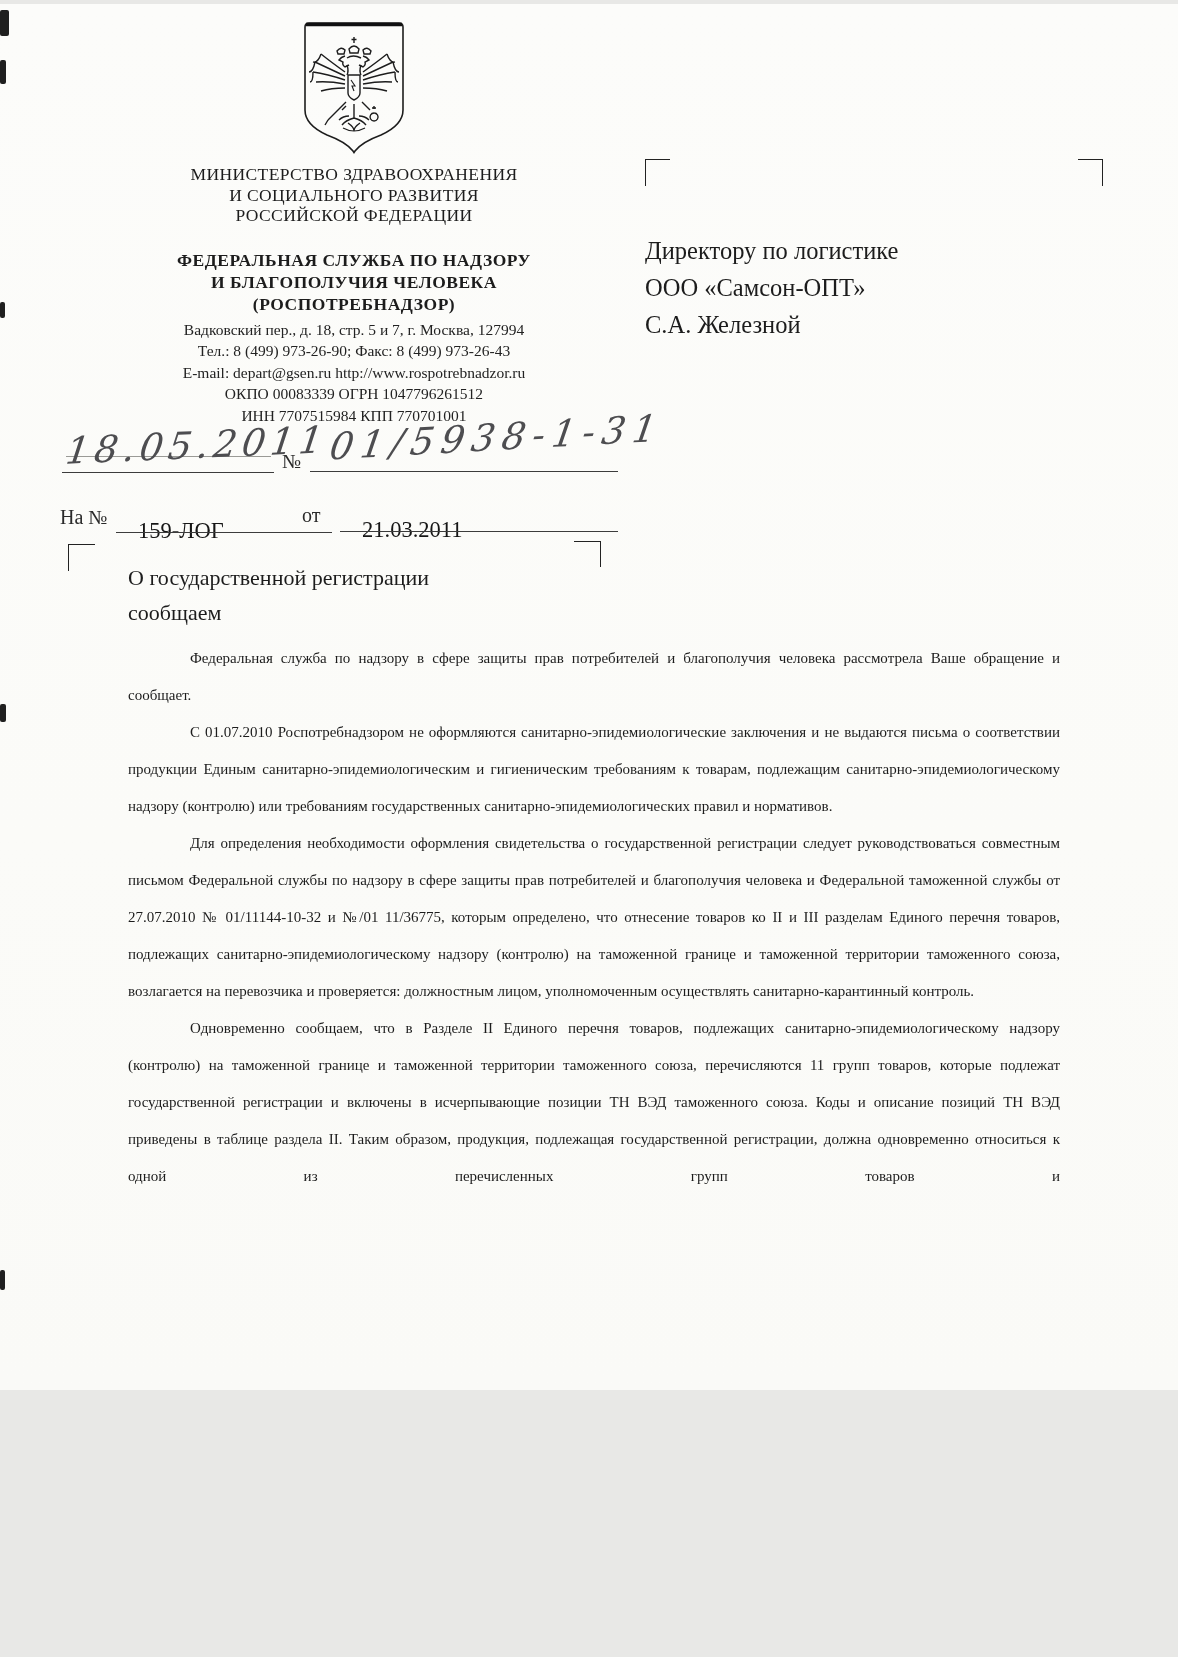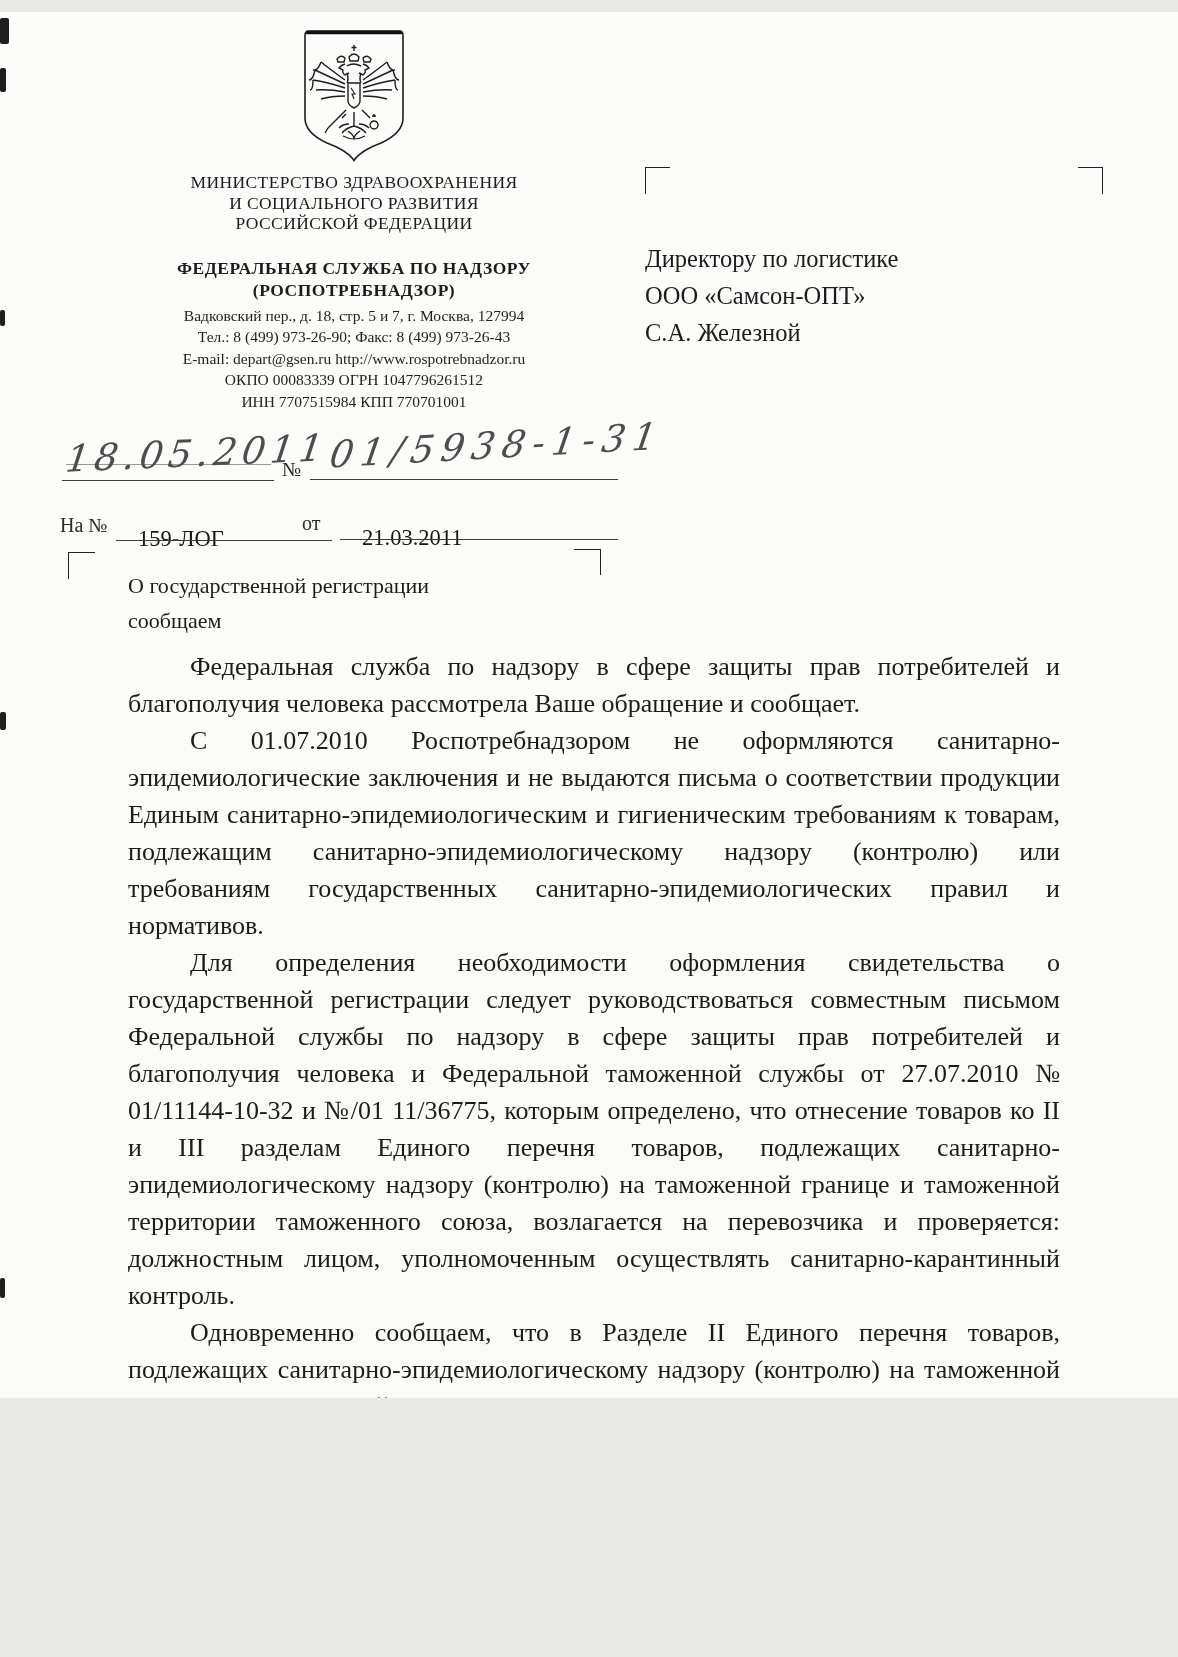--- a/index.html
+++ b/index.html
@@ -1,20 +1,20 @@
 <!DOCTYPE html>
 <html lang="ru"><head>
 <meta charset="utf-8">
 <title>Scanned letter</title>
 <style>
   html,body{margin:0;padding:0;background:#e8e8e6;}
   .page{
     position:relative;
     width:1178px;height:1386px;
-    margin:12px auto;
+    margin:4px auto;
     background:linear-gradient(180deg,#fcfcfa 0%,#fbfbf8 60%,#fafaf7 100%);
     overflow:hidden;
     font-family:"Liberation Serif","DejaVu Serif",serif;
     color:#1c1c1c;
   }
   
   .left-col{position:absolute;left:88px;top:0;width:532px;text-align:center;}
   .emblem{display:inline-block;margin-top:16px;}
   .ministry{margin-top:6px;font-size:17.5px;line-height:20.5px;letter-spacing:.4px;}
   .agency{margin-top:23px;font-weight:bold;font-size:17.5px;line-height:22px;letter-spacing:.5px;font-family:Liberation Serif, serif;}
@@ -34,21 +34,21 @@
   .hw-num{left:330px;top:412px;font-size:37px;letter-spacing:7px;transform:rotate(-3.2deg) skewX(-12deg);}
   .typed-on-line{position:absolute;font-size:22.5px;color:#161616;}
   
   .cmark{position:absolute;}
   .cm-tl{border-left:1.6px solid #222;border-top:1.6px solid #222;}
   .cm-tr{border-right:1.6px solid #222;border-top:1.6px solid #222;}
   .cm-bl{border-left:1.6px solid #222;border-bottom:1.6px solid #222;}
   .cm-br{border-right:1.6px solid #222;border-bottom:1.6px solid #222;}
   
   .subject{position:absolute;left:128px;top:556px;font-size:22px;line-height:35px;}
-  .body-text{position:absolute;left:128px;top:636px;width:932px;font-size:26px;line-height:37px;text-align:justify;}
+  .body-text{position:absolute;left:128px;top:636px;width:932px;font-size:15px;line-height:37px;text-align:justify;}
   .body-text p{margin:0;text-indent:62px;}
   .body-text p.justify-last{text-align-last:justify;}
   
   .artifact{position:absolute;background:#1f1f1f;border-radius:2px;}
 </style>
 </head>
 <body>
 
 <div class="page">
 
@@ -90,20 +90,21 @@
     </span>
 
     <div class="ministry">
       <div>МИНИСТЕРСТВО ЗДРАВООХРАНЕНИЯ</div>
       <div>И СОЦИАЛЬНОГО РАЗВИТИЯ</div>
       <div>РОССИЙСКОЙ ФЕДЕРАЦИИ</div>
     </div>
 
     <div class="agency">
       <div>ФЕДЕРАЛЬНАЯ СЛУЖБА ПО НАДЗОРУ</div>
+      <div>И БЛАГОПОЛУЧИЯ ЧЕЛОВЕКА</div>
       <div>(РОСПОТРЕБНАДЗОР)</div>
     </div>
 
     <div class="contacts">
       <div>Вадковский пер., д. 18, стр. 5 и 7,  г. Москва, 127994</div>
       <div>Тел.: 8 (499) 973-26-90; Факс: 8 (499) 973-26-43</div>
       <div>E-mail: depart@gsen.ru  http://www.rospotrebnadzor.ru</div>
       <div>ОКПО 00083339  ОГРН 1047796261512</div>
       <div>ИНН 7707515984  КПП 770701001</div>
     </div>

